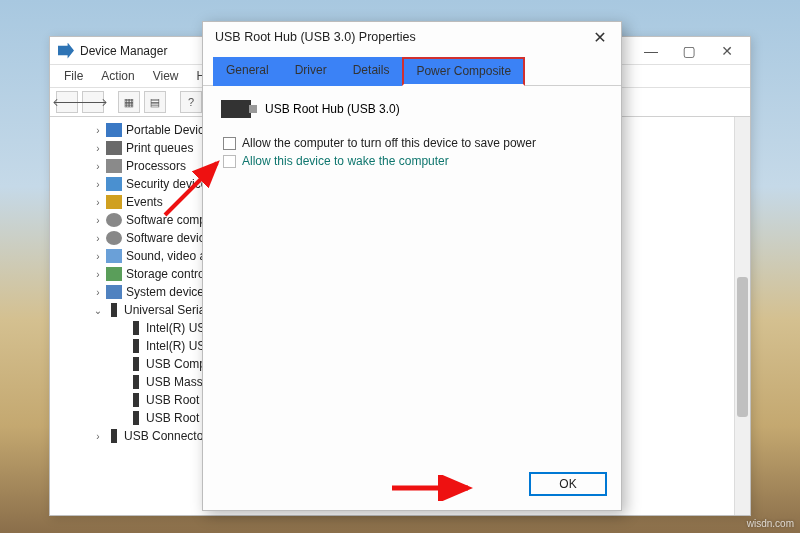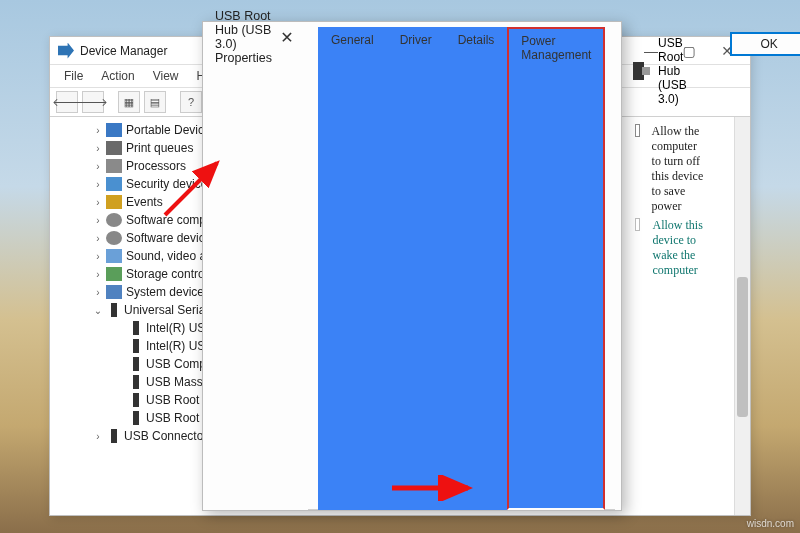--- a/index.html
+++ b/index.html
@@ -111,21 +111,21 @@
   }
 
   
   .props {
     position:absolute;
     left:202px; top:21px;
     width:420px; height:490px;
     background:#fdfdfd;
     border:1px solid #bcbcbc;
     box-shadow: 4px 4px 14px rgba(0,0,0,.28);
-    display:flex; flex-direction:row;
+    display:flex; flex-direction:column;
   }
   .props-title {
     height:30px; display:flex; align-items:center;
     padding:0 6px 0 12px;
   }
   .props-title-text { flex:1; color:#222; font-size:12.5px; }
   .props-close {
     width:30px; height:24px;
     display:flex;align-items:center;justify-content:center;
     font-size:16px; color:#333;
@@ -155,33 +155,33 @@
   .dev-row { display:flex; align-items:center; gap:14px; margin-bottom:18px; }
   .dev-icon {
     width:30px; height:18px;
     background:#333;
     position:relative;
   }
   .dev-icon::before {
     content:""; position:absolute; right:-6px; top:5px;
     width:8px; height:8px; background:#999;
   }
-  .chk-row { display:flex; align-items:flex-start; gap:12px; margin:4px 0 4px 2px;font-family:Liberation Serif, serif; }
+  .chk-row { display:flex; align-items:center; gap:6px; margin:4px 0 4px 2px; }
   .chk {
     width:13px; height:13px;
     border:1px solid #888;
     background:#fff;
   }
   .chk.disabled { border-color:#bbb; }
   .chk-label { color:#222; }
   .chk-label.disabled { color:#0f766e; }
 
   .props-buttons {
     display:flex; justify-content:flex-end; gap:6px;
-    padding:10px 6px 14px;
+    padding:10px 14px 14px;
   }
   .btn {
     min-width:78px; height:24px;
     border:1px solid #a8a8a8;
     background:#fdfdfd;
     display:flex;align-items:center;justify-content:center;
     font-size:12px; color:#222;
   }
   .btn.primary { border:1px solid #0078d4; box-shadow:0 0 0 1px #0078d4 inset; }
 
@@ -332,21 +332,21 @@
 <div class="props">
   <div class="props-title">
     <span class="props-title-text">USB Root Hub (USB 3.0) Properties</span>
     <div class="props-close">✕</div>
   </div>
 
   <div class="props-tabs">
     <div class="tab">General</div>
     <div class="tab">Driver</div>
     <div class="tab">Details</div>
-    <div class="tab active">Power Management</div>
+    <div class="tab active">Power Composite</div>
   </div>
 
   <div class="props-body">
     <div class="dev-row">
       <span class="dev-icon"></span>
       <span>USB Root Hub (USB 3.0)</span>
     </div>
 
     <div class="chk-row">
       <span class="chk"></span>

